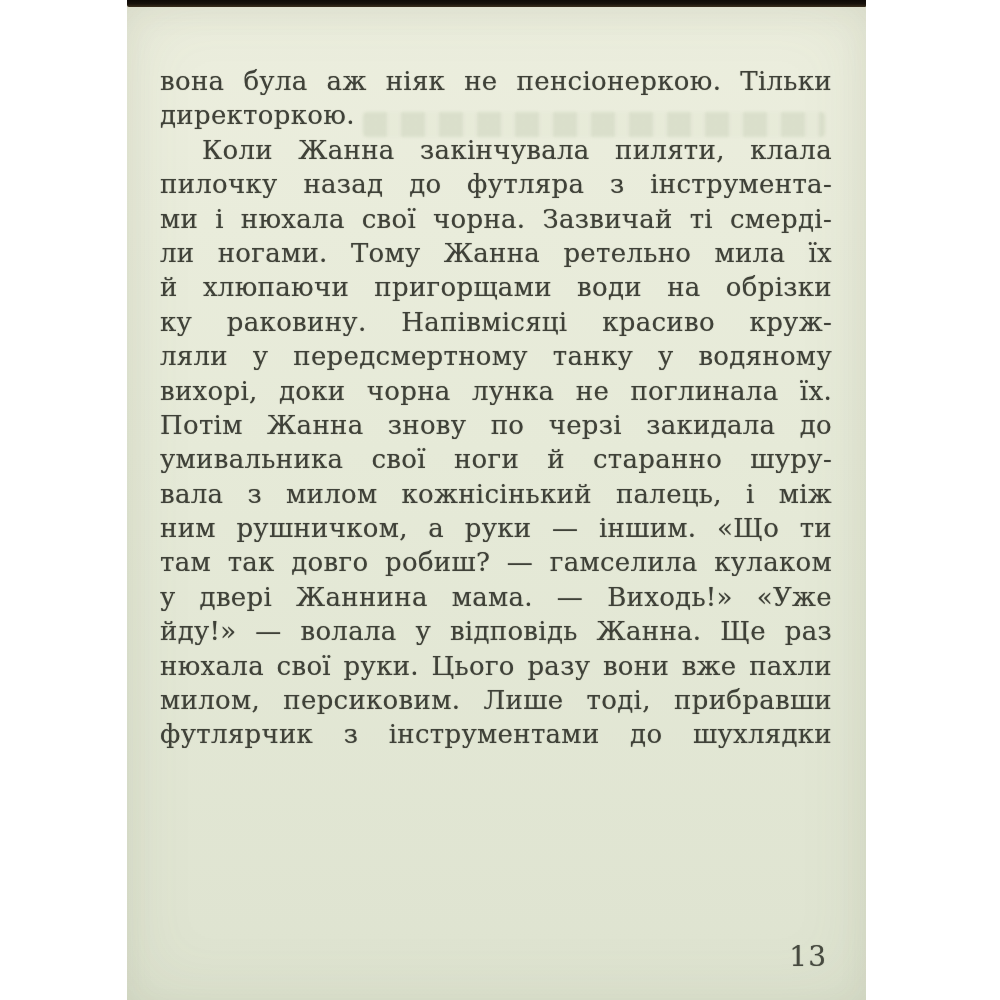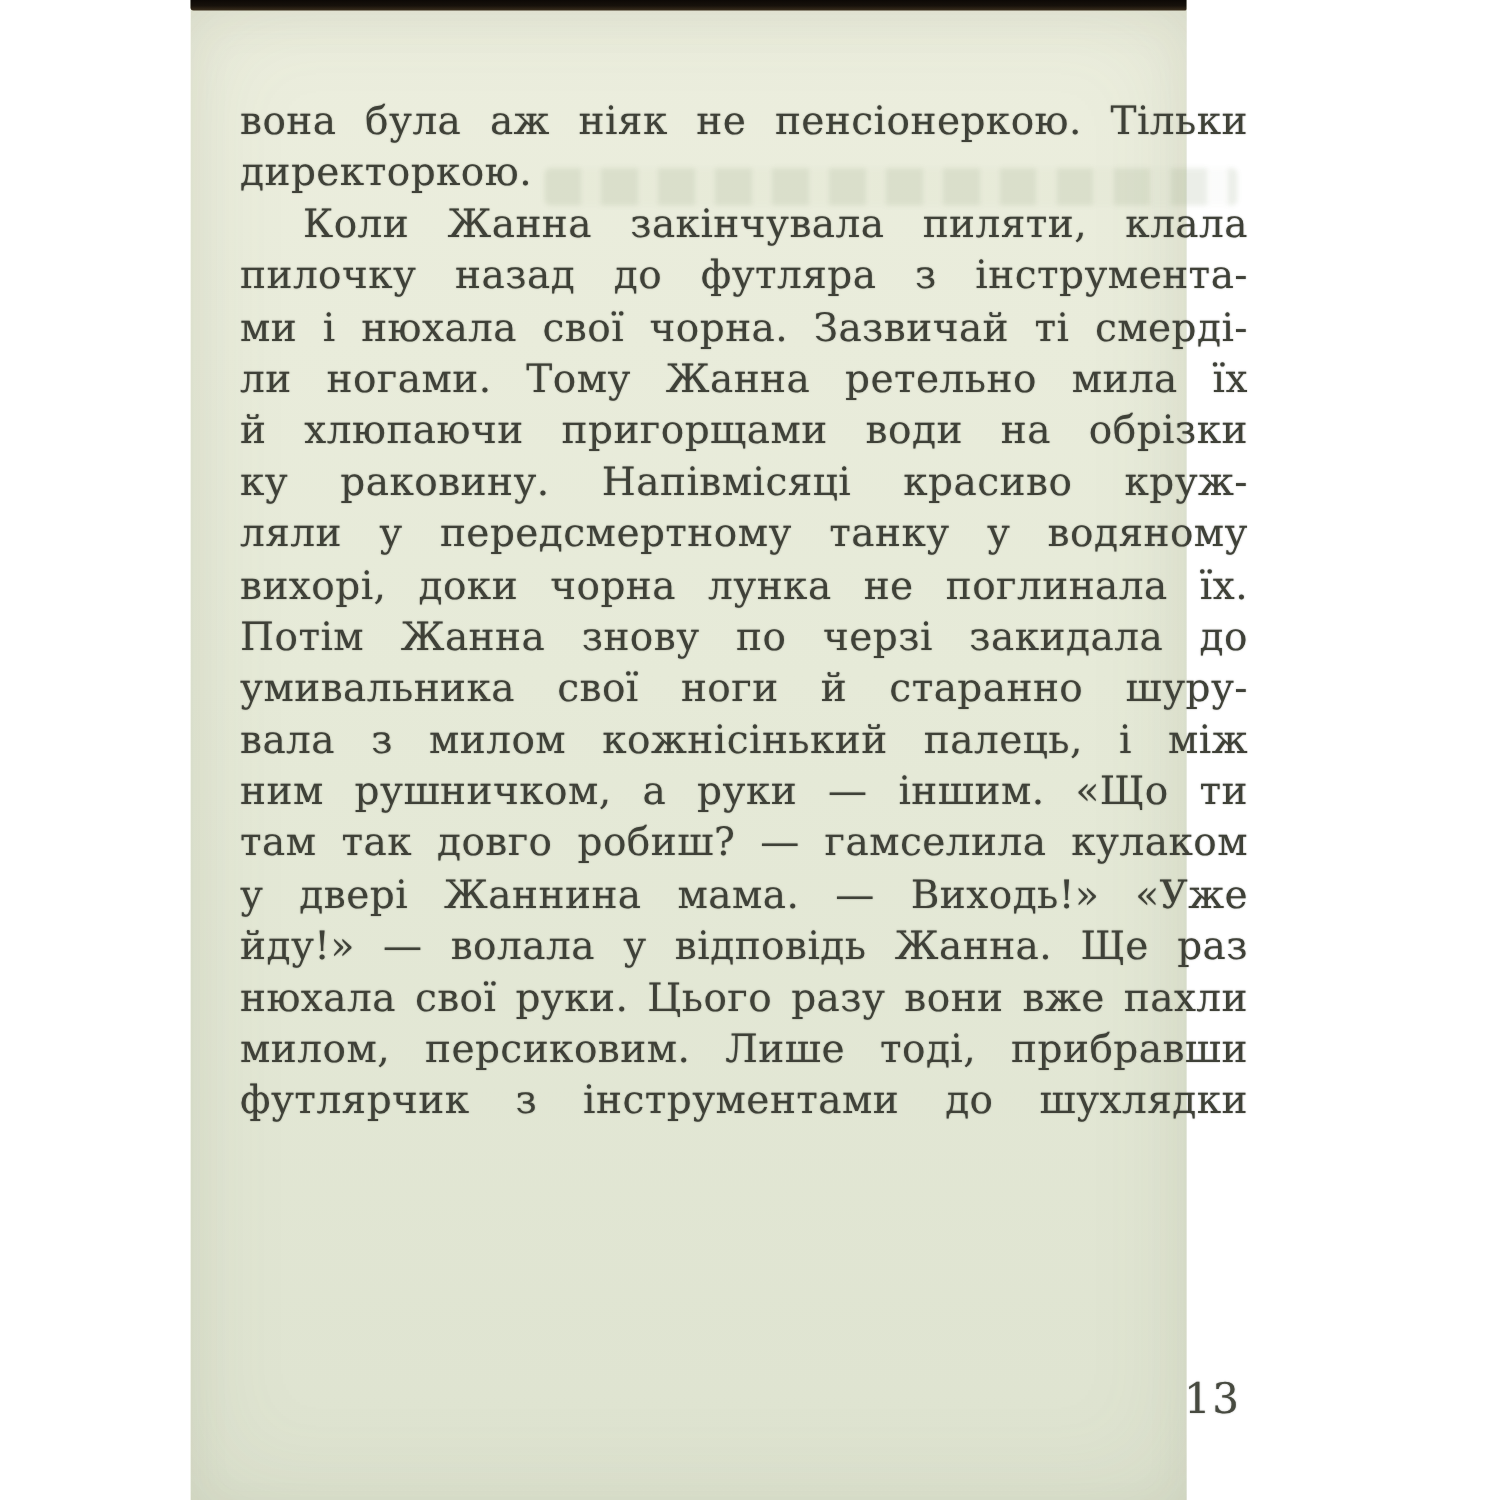--- a/index.html
+++ b/index.html
@@ -18,21 +18,21 @@
     position:relative;
     overflow:hidden;
   }
   .photo-stage{
     position:absolute;
     left:0;top:0;width:1000px;height:1000px;
   }
   .book-page{
     position:absolute;
     left:127px;top:0;
-    width:664px;height:1000px;
+    width:739px;height:1000px;
     background:linear-gradient(180deg,var(--page-top) 0%,var(--page-mid) 45%,var(--page-bottom) 100%);
     box-shadow:inset 0 0 70px rgba(100,110,78,0.10), inset 0 12px 30px rgba(110,120,85,0.07);
   }
   .top-edge{
     position:absolute;
     left:0;top:0;width:100%;height:7px;
     background:linear-gradient(180deg,#0d0906 0%,var(--edge) 55%,#3a2e1d 100%);
     border-bottom-left-radius:2px;
     border-bottom-right-radius:1px;
   }
@@ -59,21 +59,21 @@
     line-height:34.4px;
     text-align:justify;
     text-align-last:justify;
     white-space:normal;
     overflow:hidden;
   }
   .line.indent{padding-left:42px;}
   .line.no-justify{text-align-last:left;}
   .page-number{
     position:absolute;
-    left:600px;top:916px;width:100px;
+    left:600px;top:940px;width:100px;
     text-align:right;
     color:#474a40;
     font-size:28px;
     line-height:34px;
     letter-spacing:1px;
     text-shadow:0 0 1px rgba(62,64,55,0.5);
   }
 </style>
 </head>
 <body>

